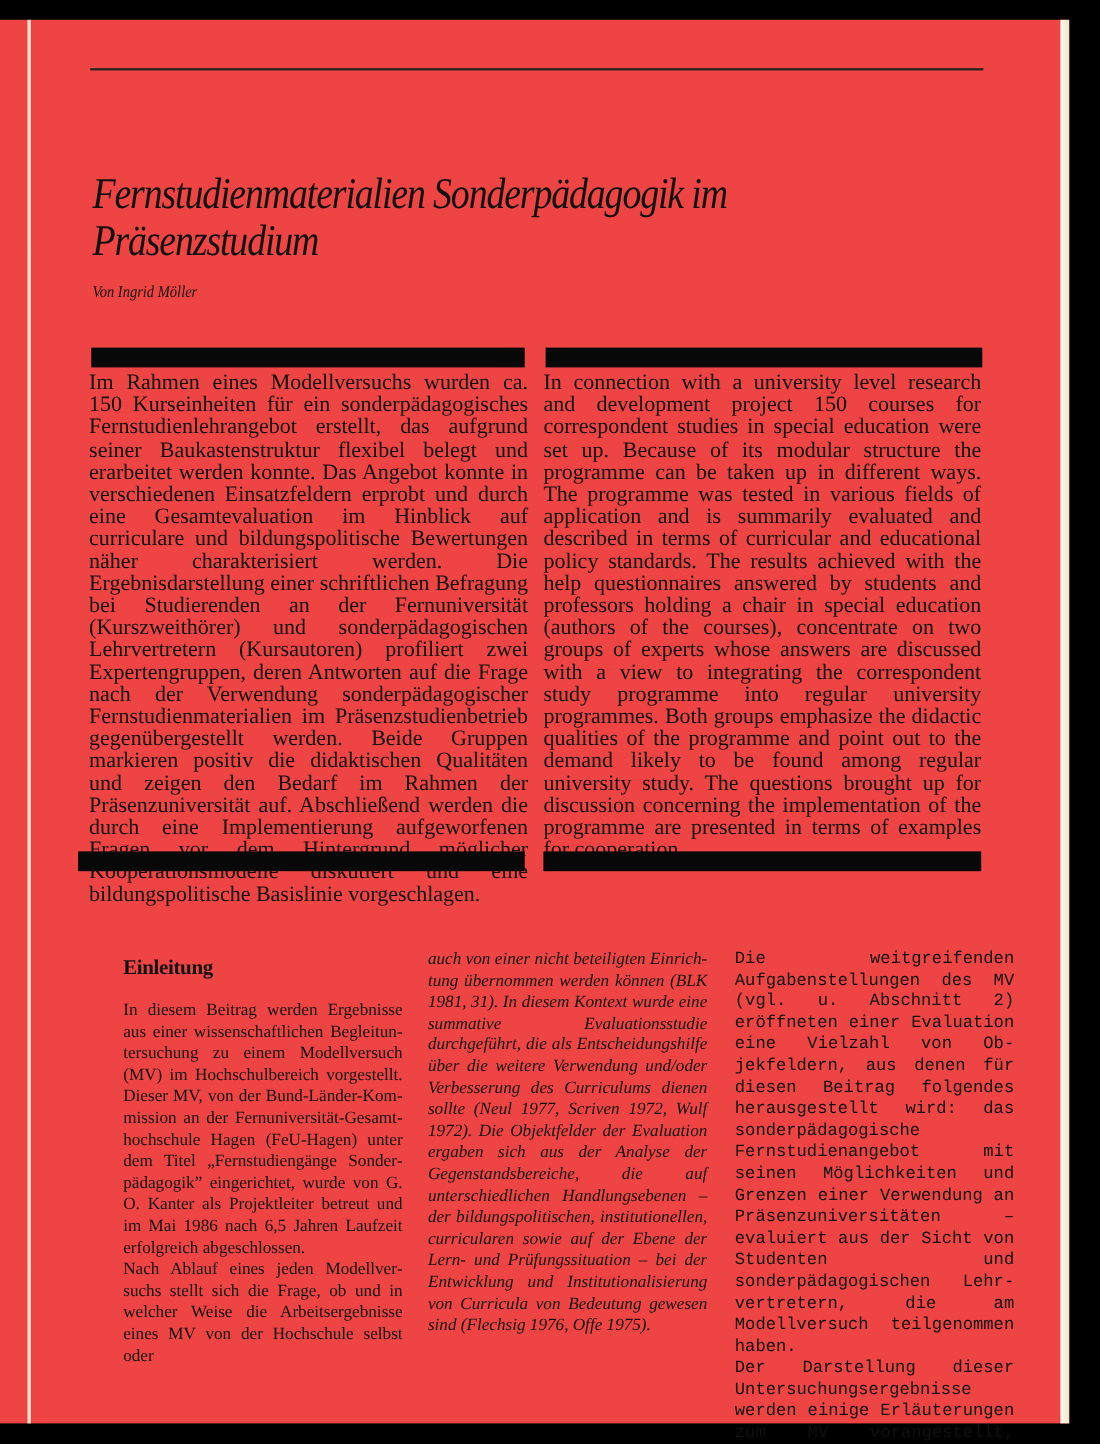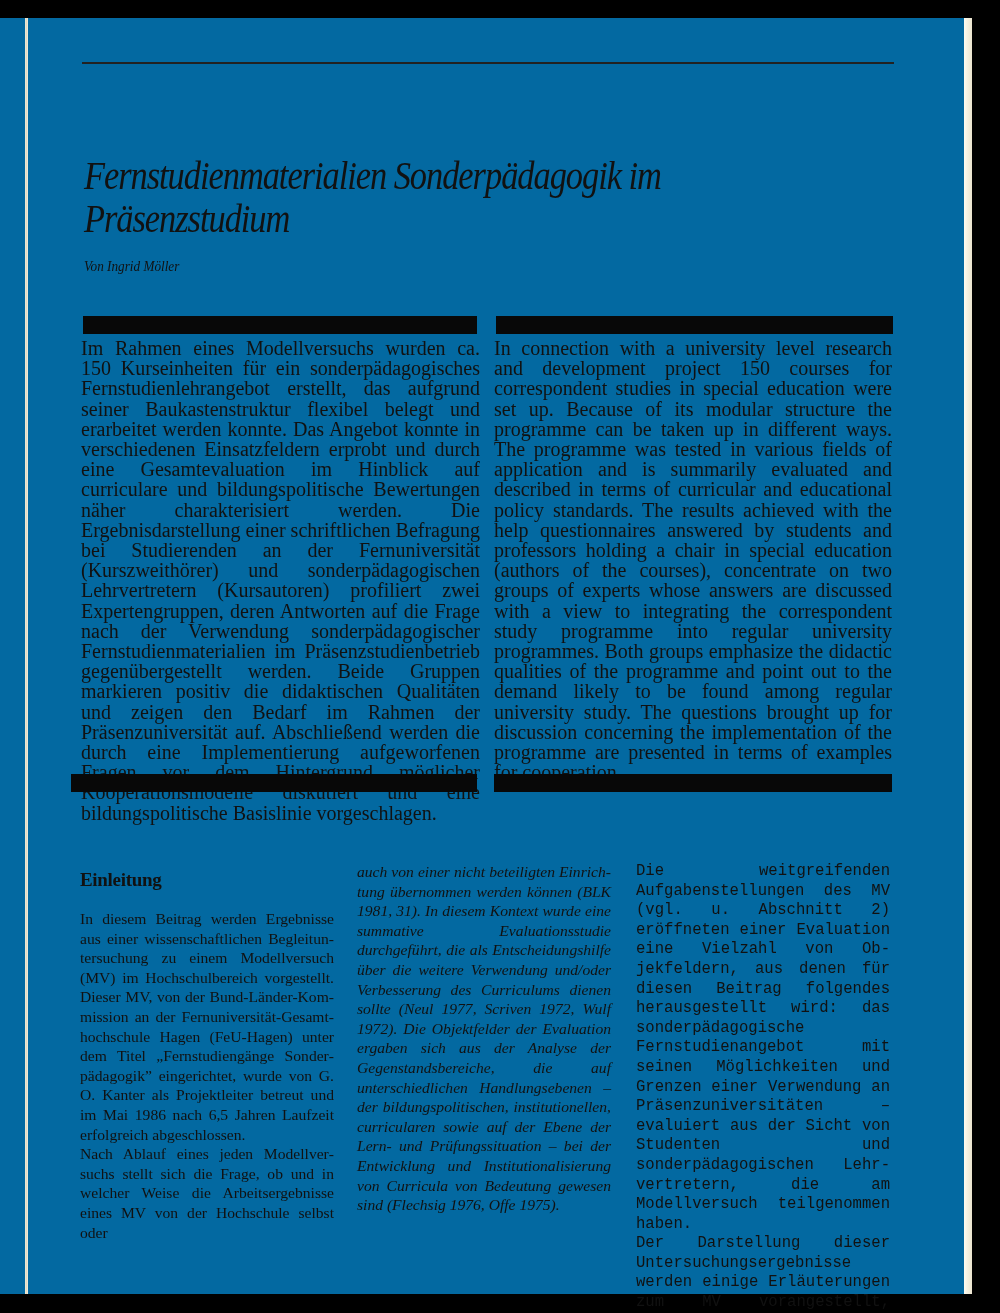--- a/index.html
+++ b/index.html
@@ -2,21 +2,21 @@
 <html><head>
 <meta charset="utf-8">
 <style>
   html, body { margin: 0; padding: 0; }
   body {
     width: 1000px; height: 1313px; background: #000; position: relative; overflow: hidden;
     font-family: "Liberation Serif", serif; color: #111;
   }
   .page {
     position: absolute; left: 0; top: 18px; width: 972px; height: 1276px;
-    background: #0369a1;
+    background: #ef4444;
   }
   .gutter {
     position: absolute; left: 25px; top: 0; width: 3px; height: 100%;
     background: linear-gradient(to right, #efe9d6, #e4dcc4, #f4f0e2);
   }
   .edge-right {
     position: absolute; right: 0; top: 0; width: 8px; height: 100%;
     background: linear-gradient(to right, #fdfbf0, #ece5cf);
   }
   .top-rule {
@@ -37,21 +37,21 @@
   .bar.tr { left: 496px; top: 298px; width: 397px; }
   .bar.bl { left: 71px; top: 756px; width: 406px; }
   .bar.br { left: 494px; top: 756px; width: 398px; }
   .abstract {
     position: absolute; top: 320px; font-size: 20px; line-height: 20.2px;
     text-align: justify; hyphens: manual;
   }
   .abstract.de { left: 81px; width: 399px; }
   .abstract.en { left: 494px; width: 398px; }
   .col {
-    position: absolute; top: 842px; font-size: 15.6px; line-height: 19.6px; text-align: justify;
+    position: absolute; top: 842px; font-size: 15.6px; line-height: 19.6px; text-align: justify; margin-left: 32px;
   }
   .col p { margin: 0; }
   .col1 { left: 80px; width: 254px; top: 851px; }
   .col2 { left: 357px; width: 254px; top: 844px; font-style: italic; }
   .col3 { left: 636px; width: 254px; top: 844px; font-family: Liberation Mono, monospace; }
   .heading {
     font-weight: bold; font-size: 19px; line-height: 22px; margin: 0 0 18px 0; letter-spacing: -0.3px;
   }
   .footer {
     position: absolute; left: 84px; top: 1198px; width: 806px; font-size: 14px;

